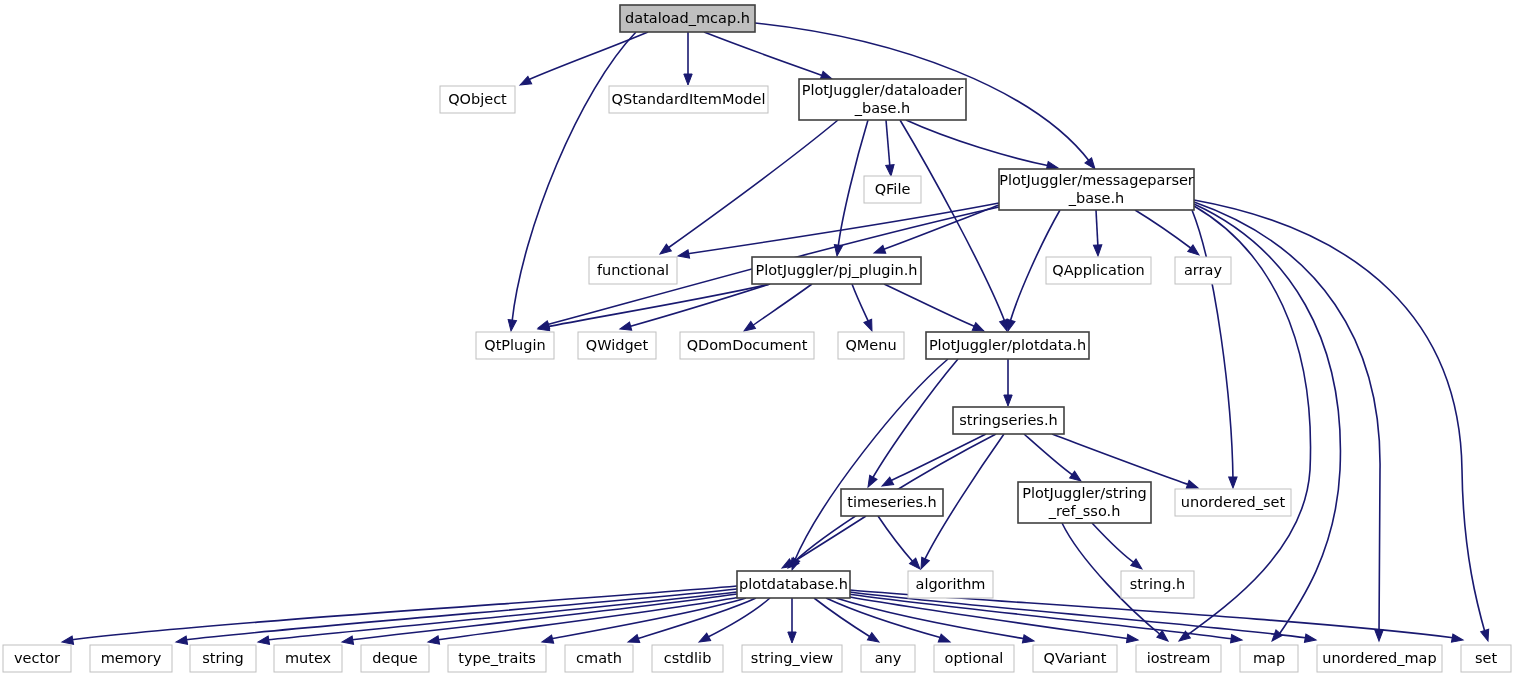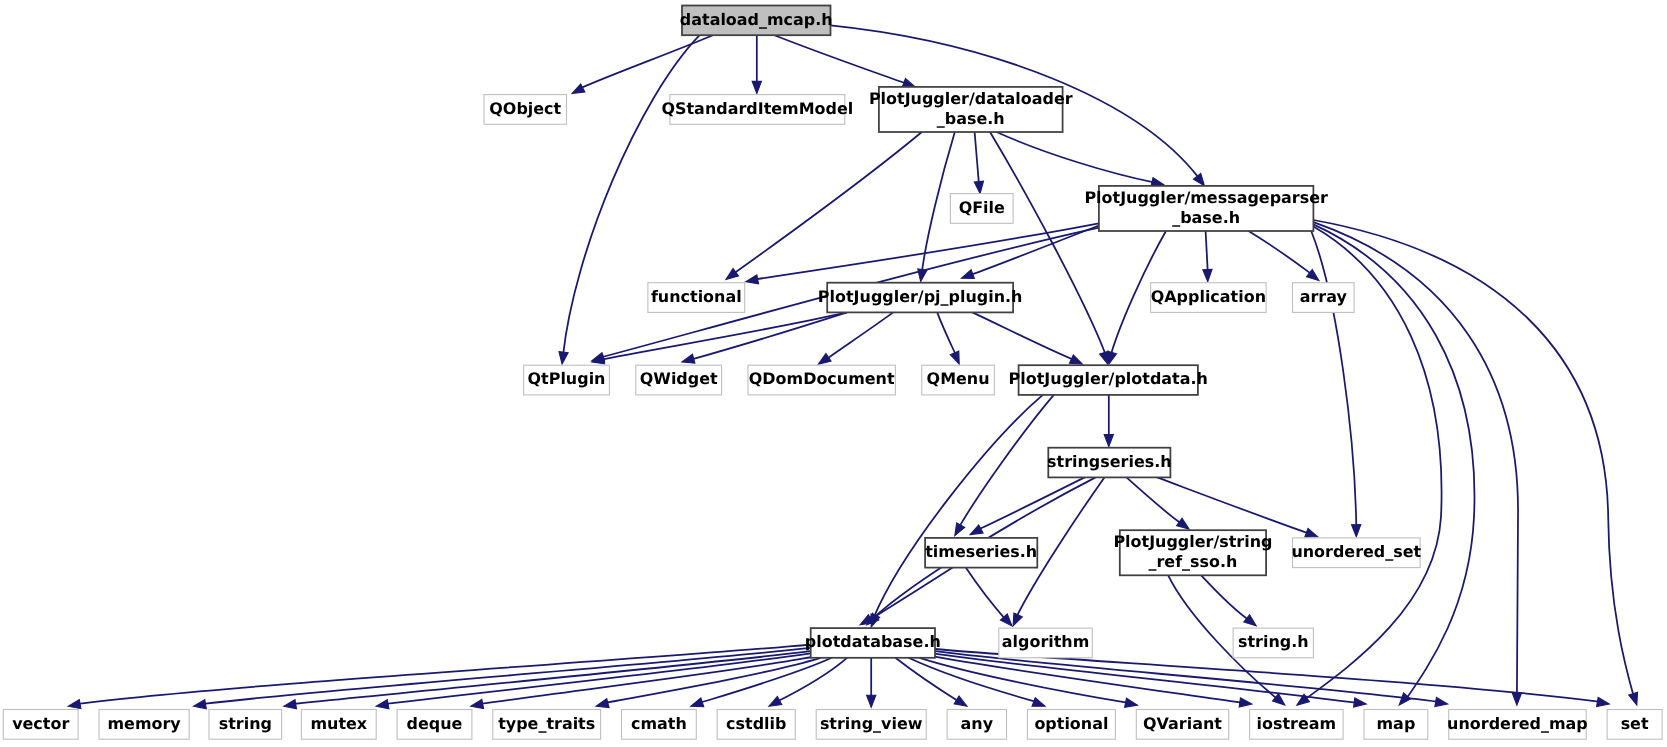--- a/index.html
+++ b/index.html
@@ -9,21 +9,20 @@
   }
   body {
     font-family: "DejaVu Sans", sans-serif;
   }
   #graph-root {
     position: relative;
     width: 1515px;
     height: 679px;
     overflow: hidden;
     background: #ffffff;
-    font-weight: bold;
   }
   svg#depgraph {
     display: block;
     width: 1515px;
     height: 679px;
   }
   .edge-path {
     fill: none;
     stroke: #191970;
     stroke-width: 1.6;

